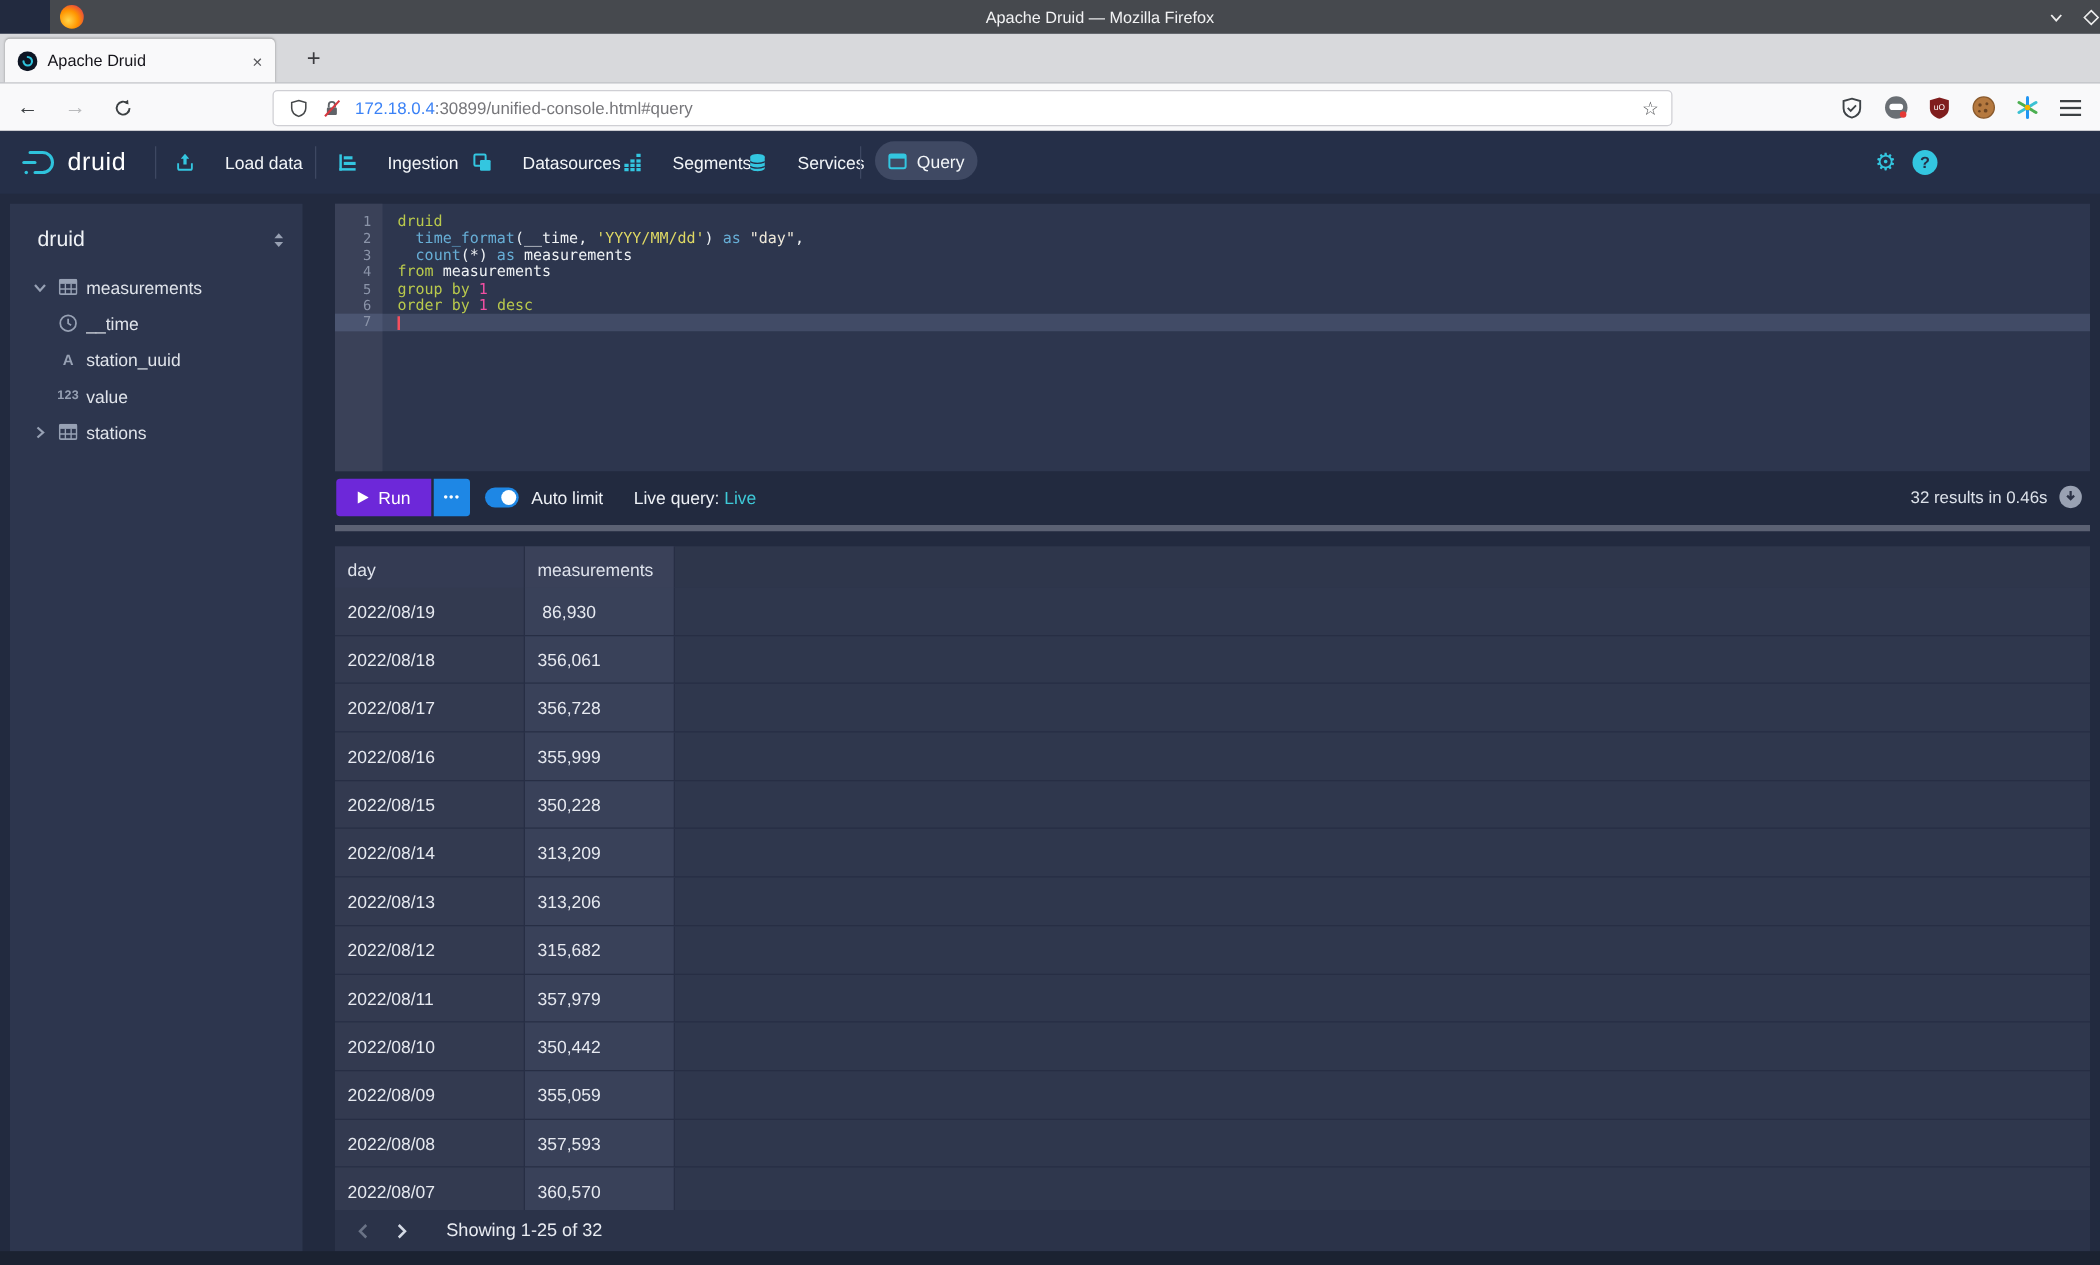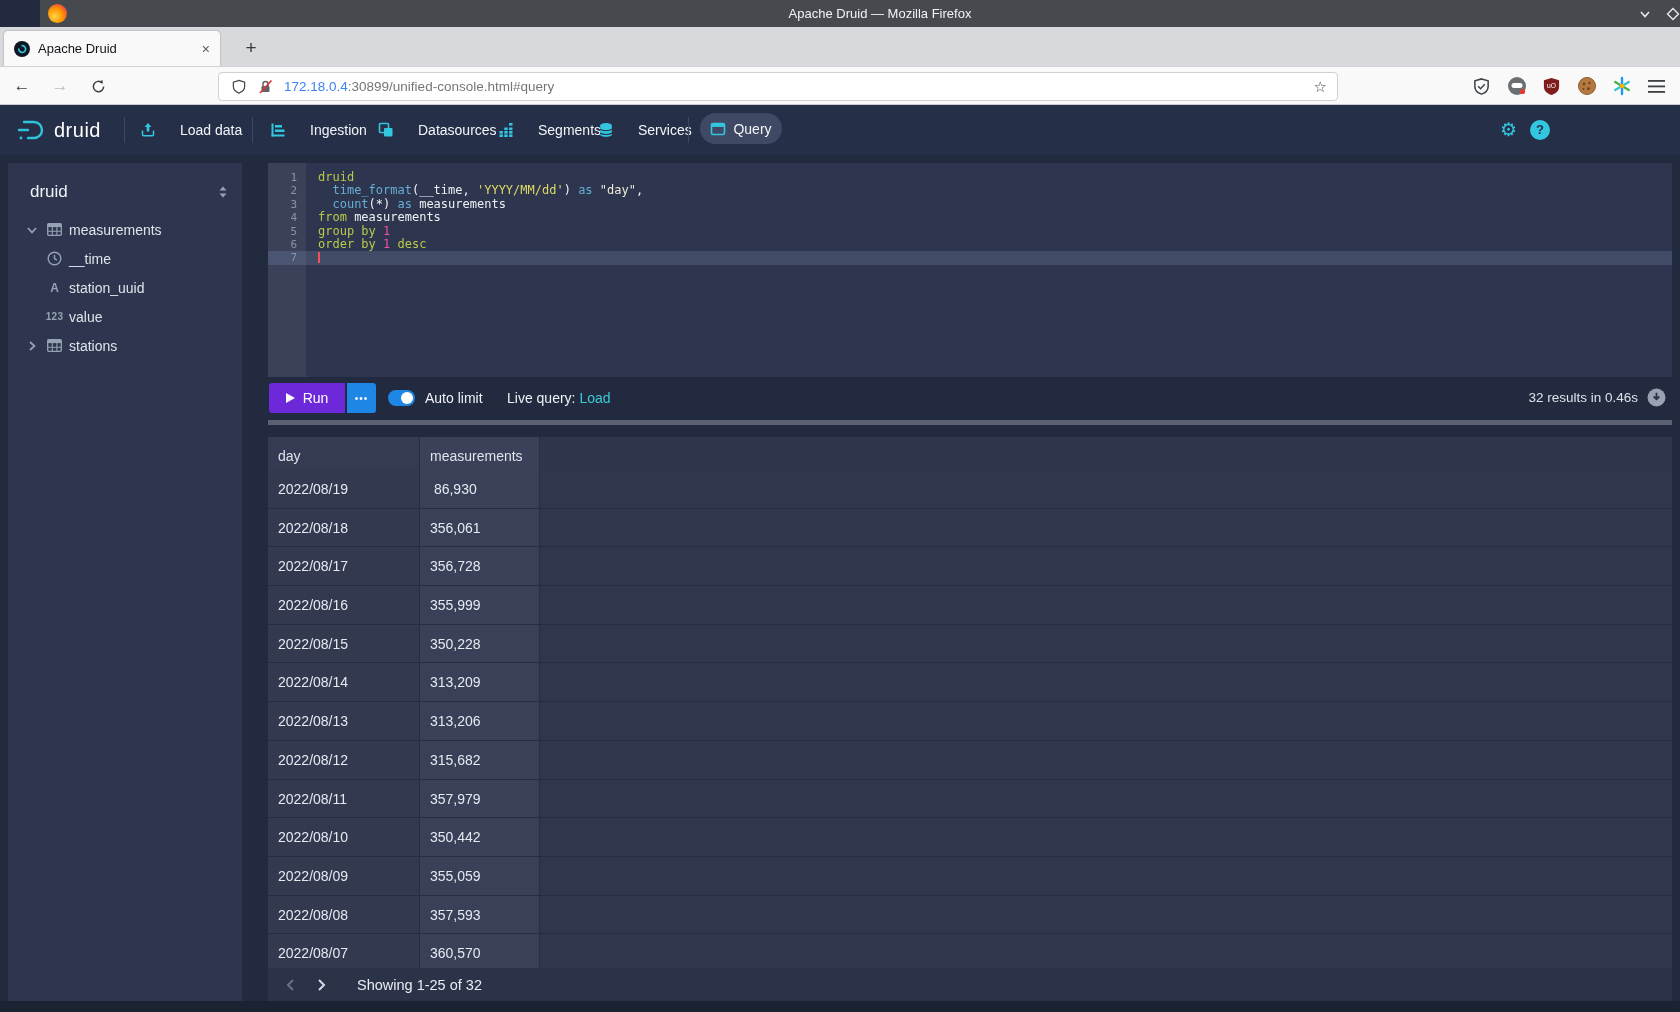--- a/index.html
+++ b/index.html
@@ -402,21 +402,21 @@
           <svg width="9" height="10" viewBox="0 0 9 10">
               <polygon points="0,0 9,5 0,10" fill="#ffffff"></polygon>
             </svg>
           <span>Run</span>
         </div>
         <div class="more-btn">•••</div>
         <div class="toggle">
             <span class="knob"></span>
           </div>
         <div class="auto-limit">Auto limit</div>
-        <div class="live-query"><span>Live query: </span><span class="lq-val">Load</span></div>
+        <div class="live-query"><span>Live query: </span><span class="lq-val">Live</span></div>
         <div class="results-summary">32 results in 0.46s</div>
         <div class="dl-icon">
           <svg width="19" height="19" viewBox="0 0 19 19">
               <circle cx="9.5" cy="9.5" r="9" fill="#99a1b2"></circle>
               <path d="M9.5 4.8v6M6.7 8.5l2.8 2.8 2.8-2.8" fill="none" stroke="#2b3246" stroke-width="1.8"></path>
             </svg>
         </div>
       </div>
 
       <div class="divider"></div>

